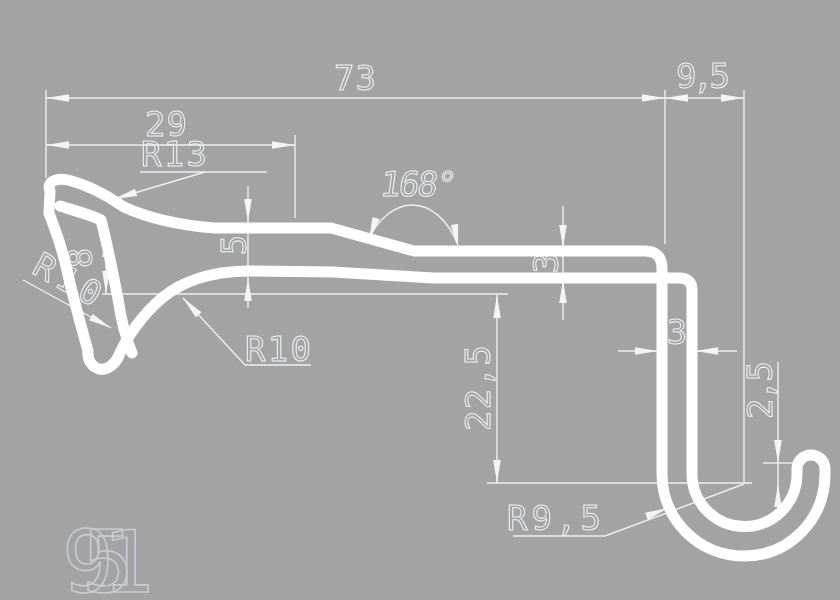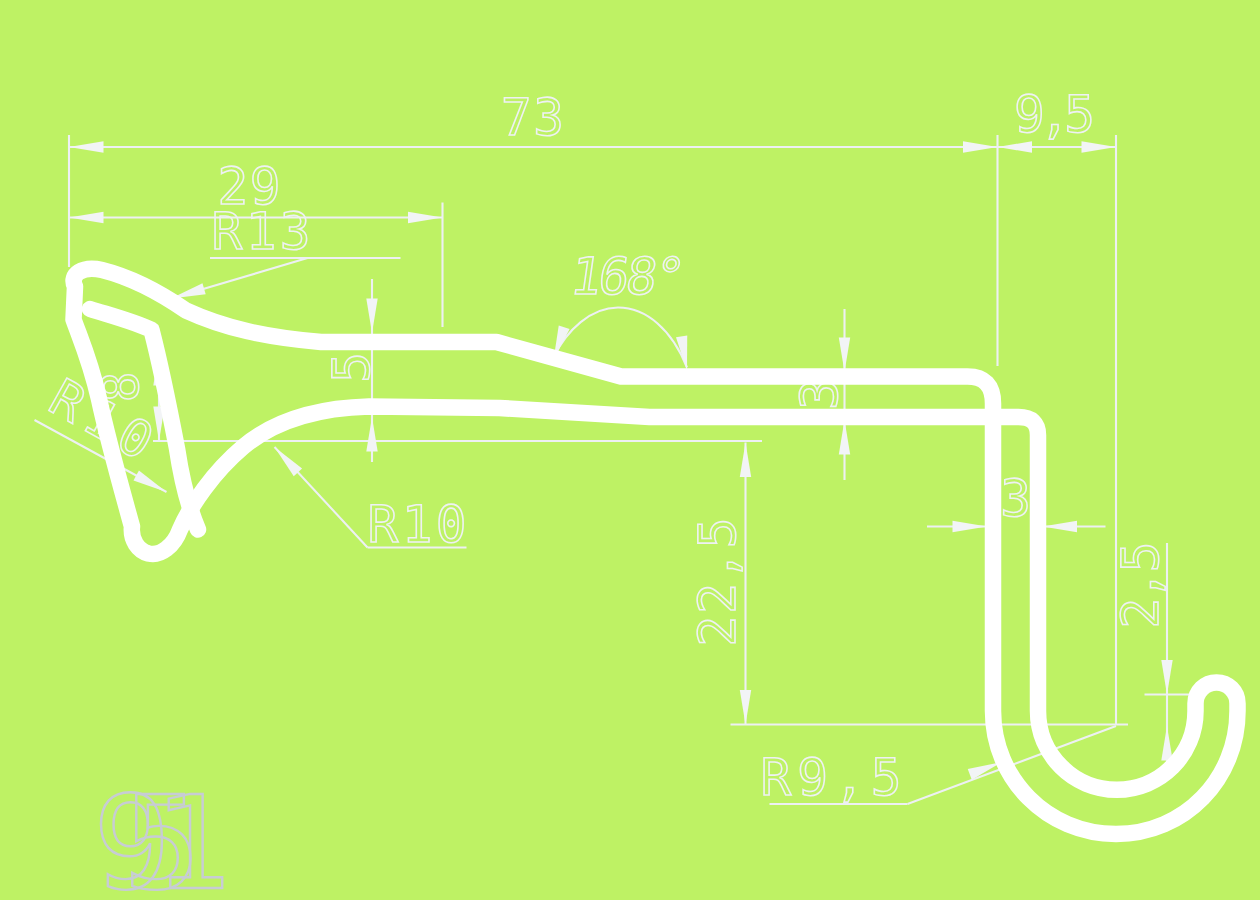--- a/index.html
+++ b/index.html
@@ -1,16 +1,16 @@
 <!DOCTYPE html>
 <html><head>
 <meta charset="utf-8">
 <style>
   html,body{margin:0;padding:0;background:#14181f;}
-  .stage{width:840px;height:600px;background:#bef264;overflow:hidden;position:relative;}
+  .stage{width:840px;height:600px;background:#a3a3a3;overflow:hidden;position:relative;}
   svg{display:block;}
   .thin{stroke:#edf0f3;stroke-width:1.4;fill:none;}
   .arrow{fill:#f2f4f6;stroke:none;}
   .profile{stroke:#ffffff;stroke-width:11;fill:none;stroke-linejoin:round;stroke-linecap:round;}
   .dimtext{font-family:"DejaVu Sans Mono","Liberation Mono",monospace;font-size:34px;
            fill:none;stroke:#eef1f4;stroke-width:1.05;text-anchor:middle;}
   .parttext{font-family:"DejaVu Sans Mono","Liberation Mono",monospace;font-size:86px;
             fill:none;stroke:#c7ccd4;stroke-width:1.6;text-anchor:start;}
 </style>
 </head>

